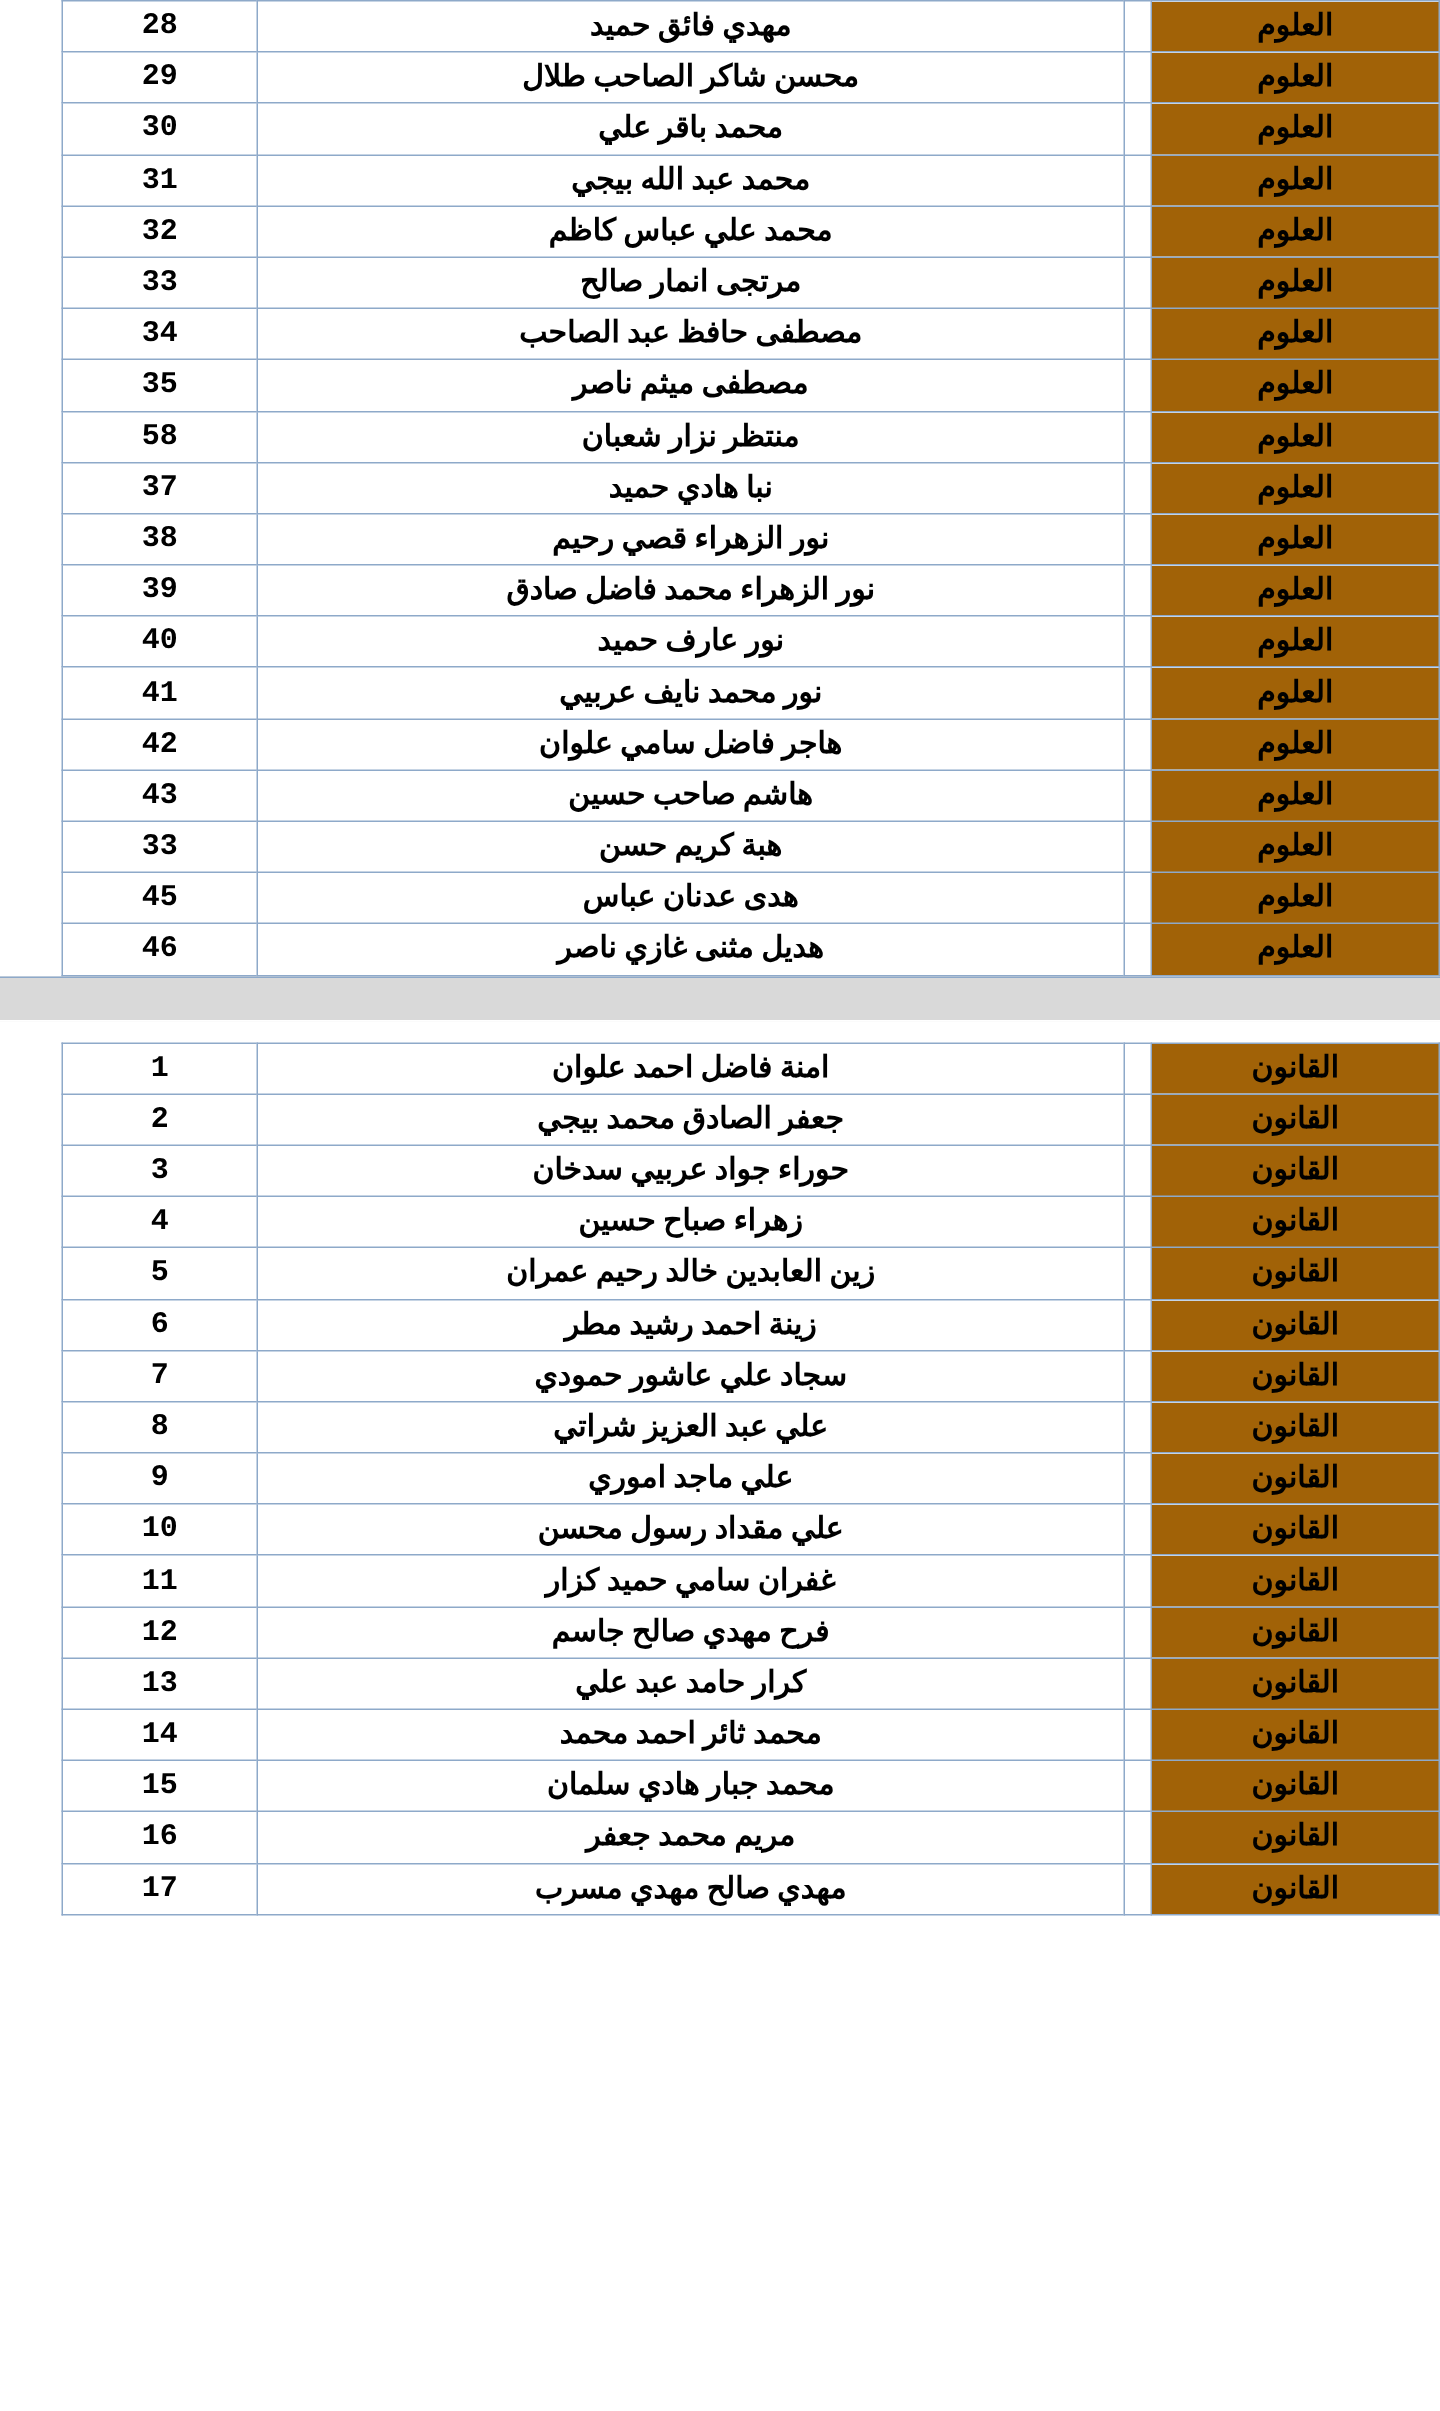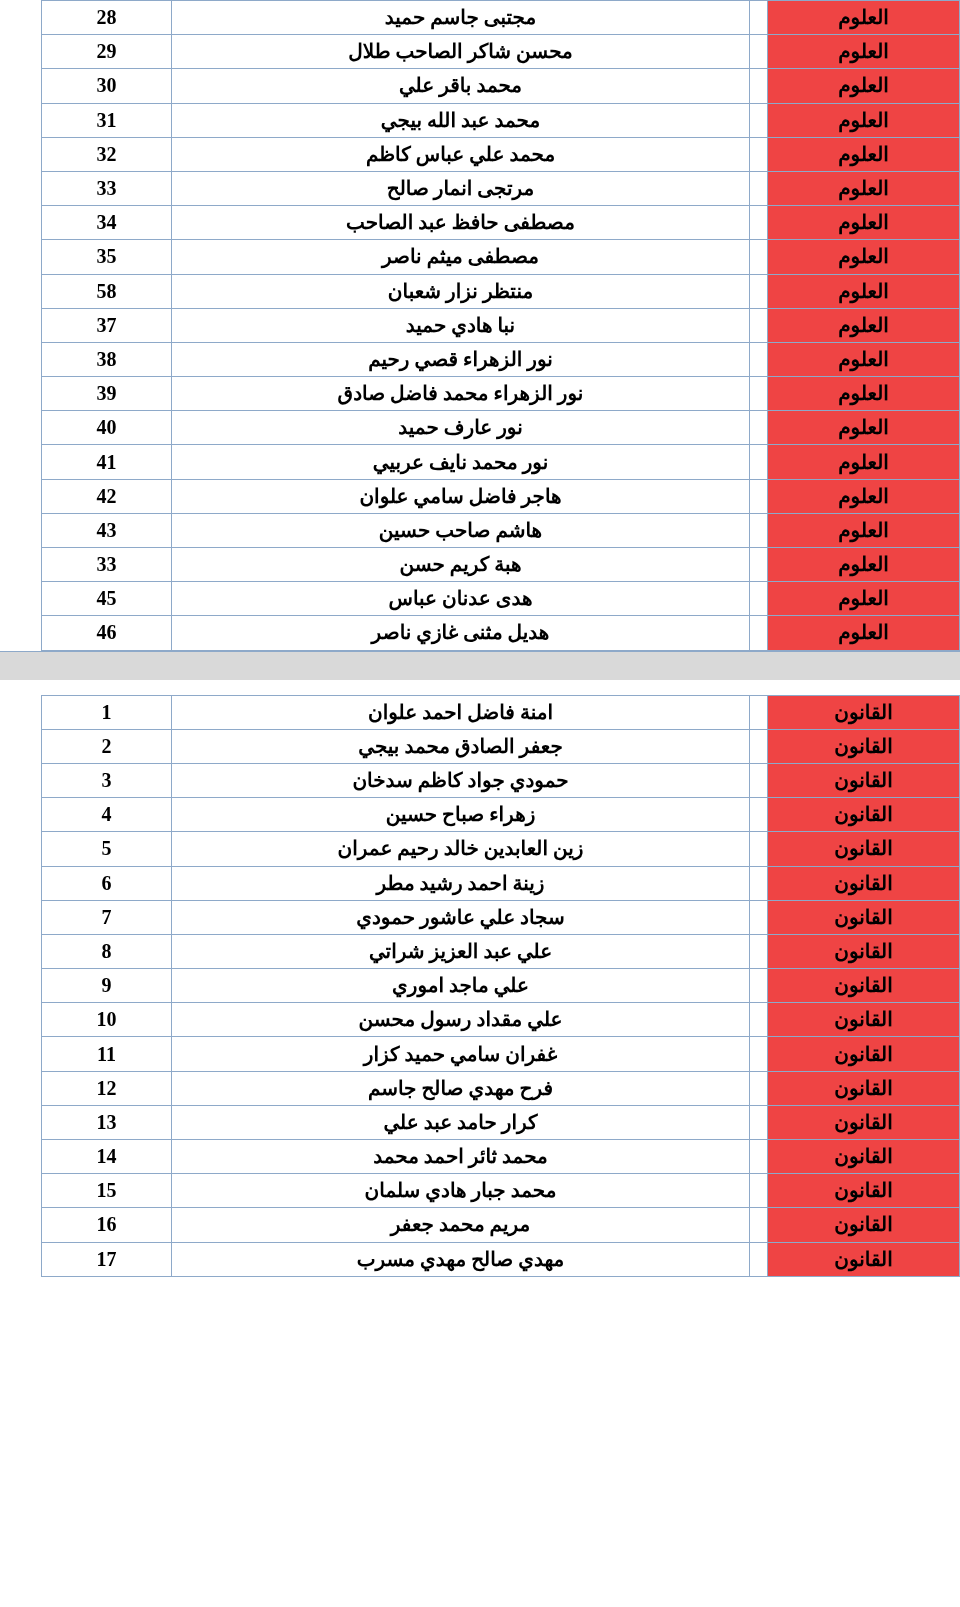--- a/index.html
+++ b/index.html
@@ -36,37 +36,37 @@
     white-space: nowrap;
     overflow: hidden;
   }
   
   col.c-dept { width: 192px; }
   col.c-gap  { width: 18px; }
   col.c-name { width: 578px; }
   col.c-num  { width: 130px; }
 
   td.dept {
-    background: #ef4444;
+    background: #a16207;
     font-size: 19px;
   }
   td.gap {
     background: #ffffff;
     border-top: 1px solid #8ea9c9;
     border-bottom: 1px solid #8ea9c9;
     border-left: none;
     border-right: none;
   }
   td.name {
     background: #ffffff;
     font-size: 21px;
   }
   td.num {
     background: #ffffff;
-    font-family: Liberation Serif, serif;
+    font-family: Liberation Mono, monospace;
     font-size: 22px;
     direction: ltr;
   }
   
   .band {
     width: 960px;
     height: 28px;
     background: #d9d9d9;
     border-top: 1px solid #8ea9c9;
     border-bottom: 1px solid #ffffff;
@@ -88,21 +88,21 @@
       <colgroup>
         <col class="c-dept">
           <col class="c-gap">
           <col class="c-name">
           <col class="c-num">
       </colgroup>
       <tbody id="body-0">
           <tr>
             <td class="dept">العلوم</td>
             <td class="gap"></td>
-            <td class="name">مجتبى جاسم حميد</td>
+            <td class="name">مهدي فائق حميد</td>
             <td class="num">28</td>
           </tr>
           <tr>
             <td class="dept">العلوم</td>
             <td class="gap"></td>
             <td class="name">محسن شاكر الصاحب طلال</td>
             <td class="num">29</td>
           </tr>
           <tr>
             <td class="dept">العلوم</td>
@@ -230,21 +230,21 @@
           </tr>
           <tr>
             <td class="dept">القانون</td>
             <td class="gap"></td>
             <td class="name">جعفر الصادق محمد بيجي</td>
             <td class="num">2</td>
           </tr>
           <tr>
             <td class="dept">القانون</td>
             <td class="gap"></td>
-            <td class="name">حمودي جواد كاظم سدخان</td>
+            <td class="name">حوراء جواد عربيي سدخان</td>
             <td class="num">3</td>
           </tr>
           <tr>
             <td class="dept">القانون</td>
             <td class="gap"></td>
             <td class="name">زهراء صباح حسين</td>
             <td class="num">4</td>
           </tr>
           <tr>
             <td class="dept">القانون</td>

